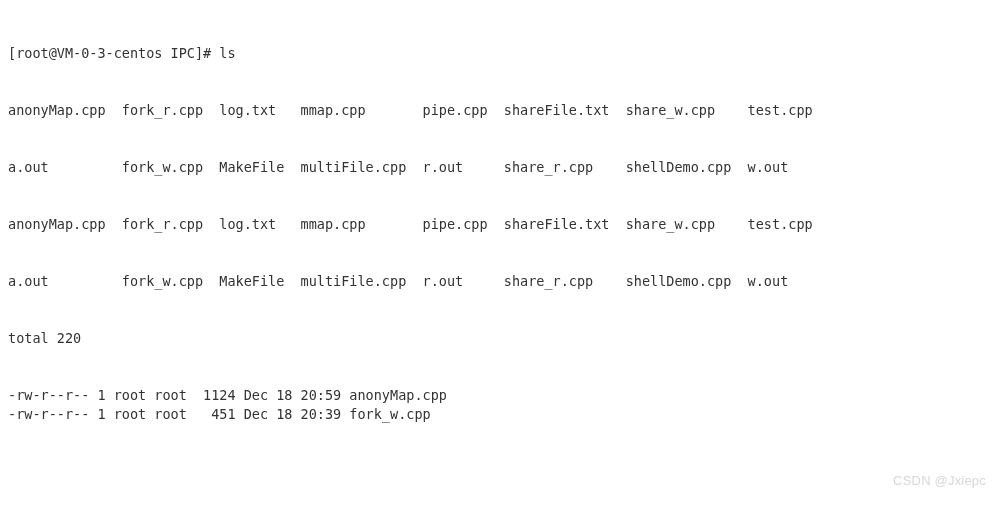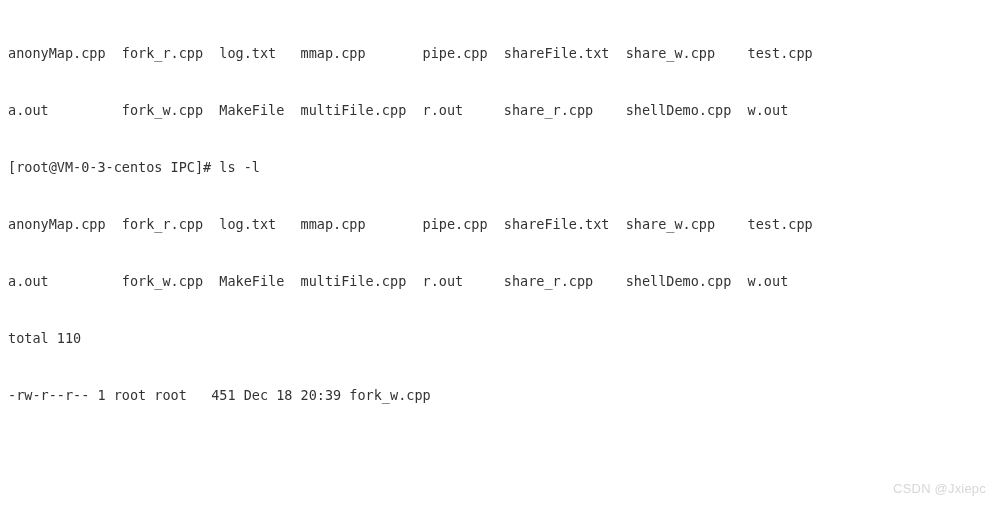--- a/index.html
+++ b/index.html
@@ -15,35 +15,35 @@
       position: relative;
     }
     .terminal {
       padding: 6px 8px 6px 8px;
       white-space: pre;
     }
     .line { white-space: pre; }
     .watermark {
       position: absolute;
       right: 14px;
-      bottom: 8px;
+      bottom: 16px;
       color: #d7d7d7;
       font-family: sans-serif;
       font-size: 13px;
       letter-spacing: 0.2px;
       pointer-events: none;
     }
   </style>
 </head>
 <body>
 
 <div class="terminal">
+  <div class="line"><span>[root@VM-0-3-centos IPC]# </span><span>ls</span></div>
   <div class="line" id="ls-row-0">anonyMap.cpp  fork_r.cpp  log.txt   mmap.cpp       pipe.cpp  shareFile.txt  share_w.cpp    test.cpp</div>
   <div class="line" id="ls-row-1">a.out         fork_w.cpp  MakeFile  multiFile.cpp  r.out     share_r.cpp    shellDemo.cpp  w.out</div>
-  <div class="line"><span>[root@VM-0-3-centos IPC]# </span><span>ls -l</span></div>
   <div class="line" id="lsl-row-0">anonyMap.cpp  fork_r.cpp  log.txt   mmap.cpp       pipe.cpp  shareFile.txt  share_w.cpp    test.cpp</div>
   <div class="line" id="lsl-row-1">a.out         fork_w.cpp  MakeFile  multiFile.cpp  r.out     share_r.cpp    shellDemo.cpp  w.out</div>
-  <div class="line">total 110</div>
-  <div id="listing-container"><div class="line">-rw-r--r-- 1 root root   451 Dec 18 20:39 fork_w.cpp</div></div>
+  <div class="line">total 220</div>
+  <div id="listing-container"><div class="line">-rw-r--r-- 1 root root  1124 Dec 18 20:59 anonyMap.cpp</div><div class="line">-rw-r--r-- 1 root root   451 Dec 18 20:39 fork_w.cpp</div></div>
   
 </div>
 
 <div class="watermark">CSDN @Jxiepc</div>
 
 </body></html>

